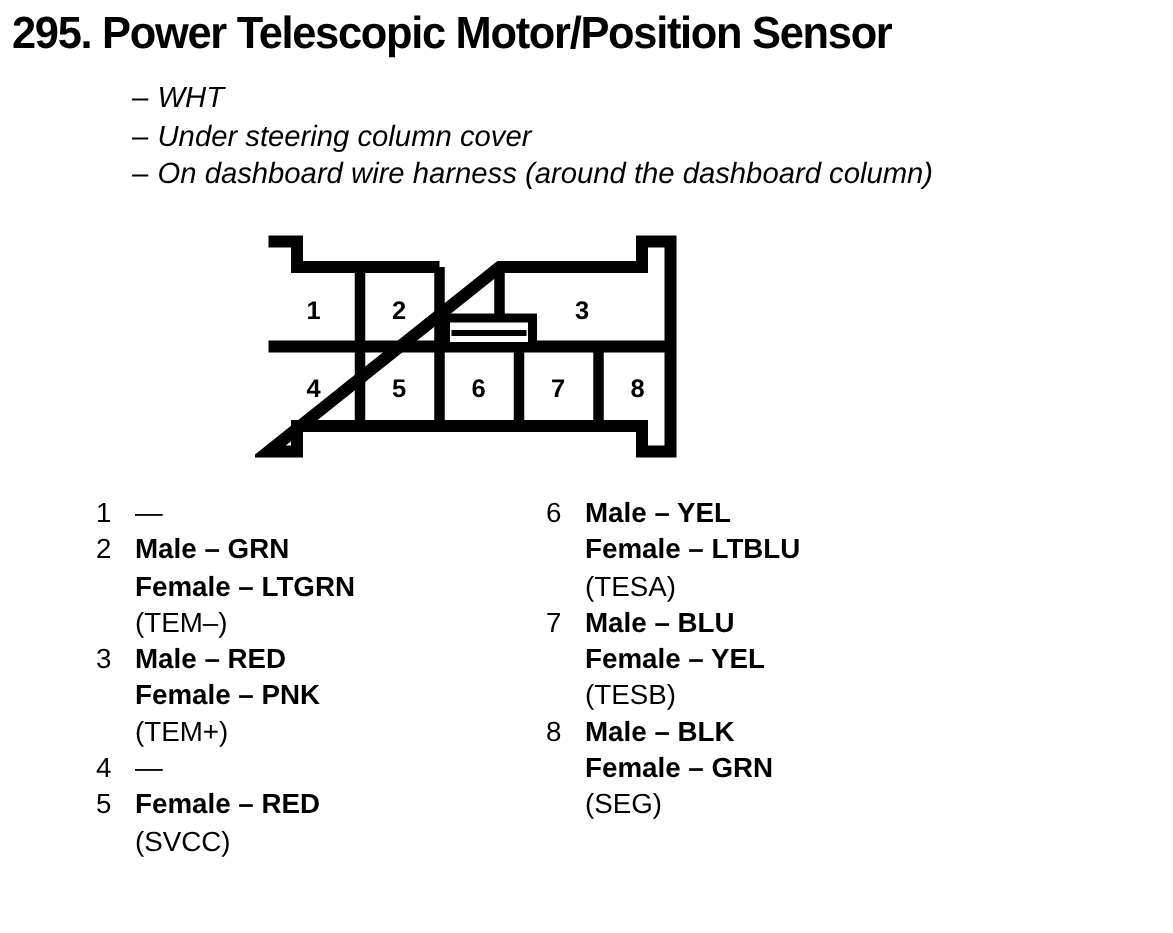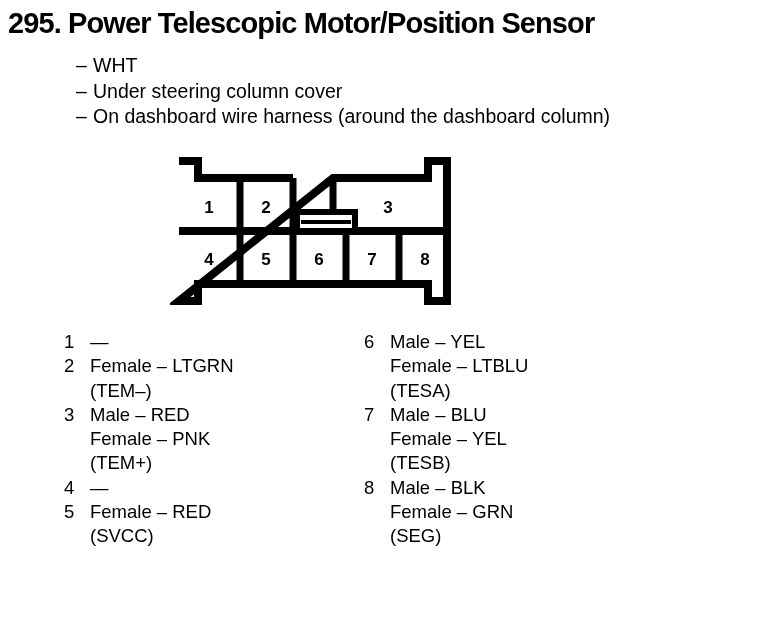--- a/index.html
+++ b/index.html
@@ -26,24 +26,25 @@
     letter-spacing: -0.9px;
     white-space: nowrap;
     line-height: 1.05;
     transform: scaleX(0.965);
     transform-origin: left top;
   }
 
   
   #notes {
     position: absolute;
-    left: 76px;
+    left: 88px;
     top: 53px;
     font-size: 19.5px;
     line-height: 25.5px;
+    font-style: italic;
   }
   .note-row {
     white-space: nowrap;
   }
   .note-dash {
     display: inline-block;
     width: 17px;
   }
 
   
@@ -78,21 +79,21 @@
   .pin-entry {
     position: relative;
     padding-left: 26px;
     margin-bottom: 0;
   }
   .pin-index {
     position: absolute;
     left: 0;
     top: 0;
   }
-  .pin-line { white-space: nowrap; }
+  .pin-line { white-space: nowrap; font-weight: bold; }
   .pin-code { color: #000000; white-space: nowrap; }
   .pin-empty { white-space: nowrap; }
 </style>
 </head>
 <body>
 
 <div id="title">295. Power Telescopic Motor/Position Sensor</div>
 
 <div id="notes">
   <div class="note-row">
@@ -153,20 +154,21 @@
 
 <div class="pin-list" id="pin-list-left">
 
   <div class="pin-entry">
     <span class="pin-index">1</span>
     <div class="pin-empty">—</div>
   </div>
 
   <div class="pin-entry">
     <span class="pin-index">2</span>
+    <div class="pin-line">Male – GRN</div>
     <div class="pin-line">Female – LTGRN</div>
     <div class="pin-code">(TEM–)</div>
   </div>
 
   <div class="pin-entry">
     <span class="pin-index">3</span>
     <div class="pin-line">Male – RED</div>
     <div class="pin-line">Female – PNK</div>
     <div class="pin-code">(TEM+)</div>
   </div>

